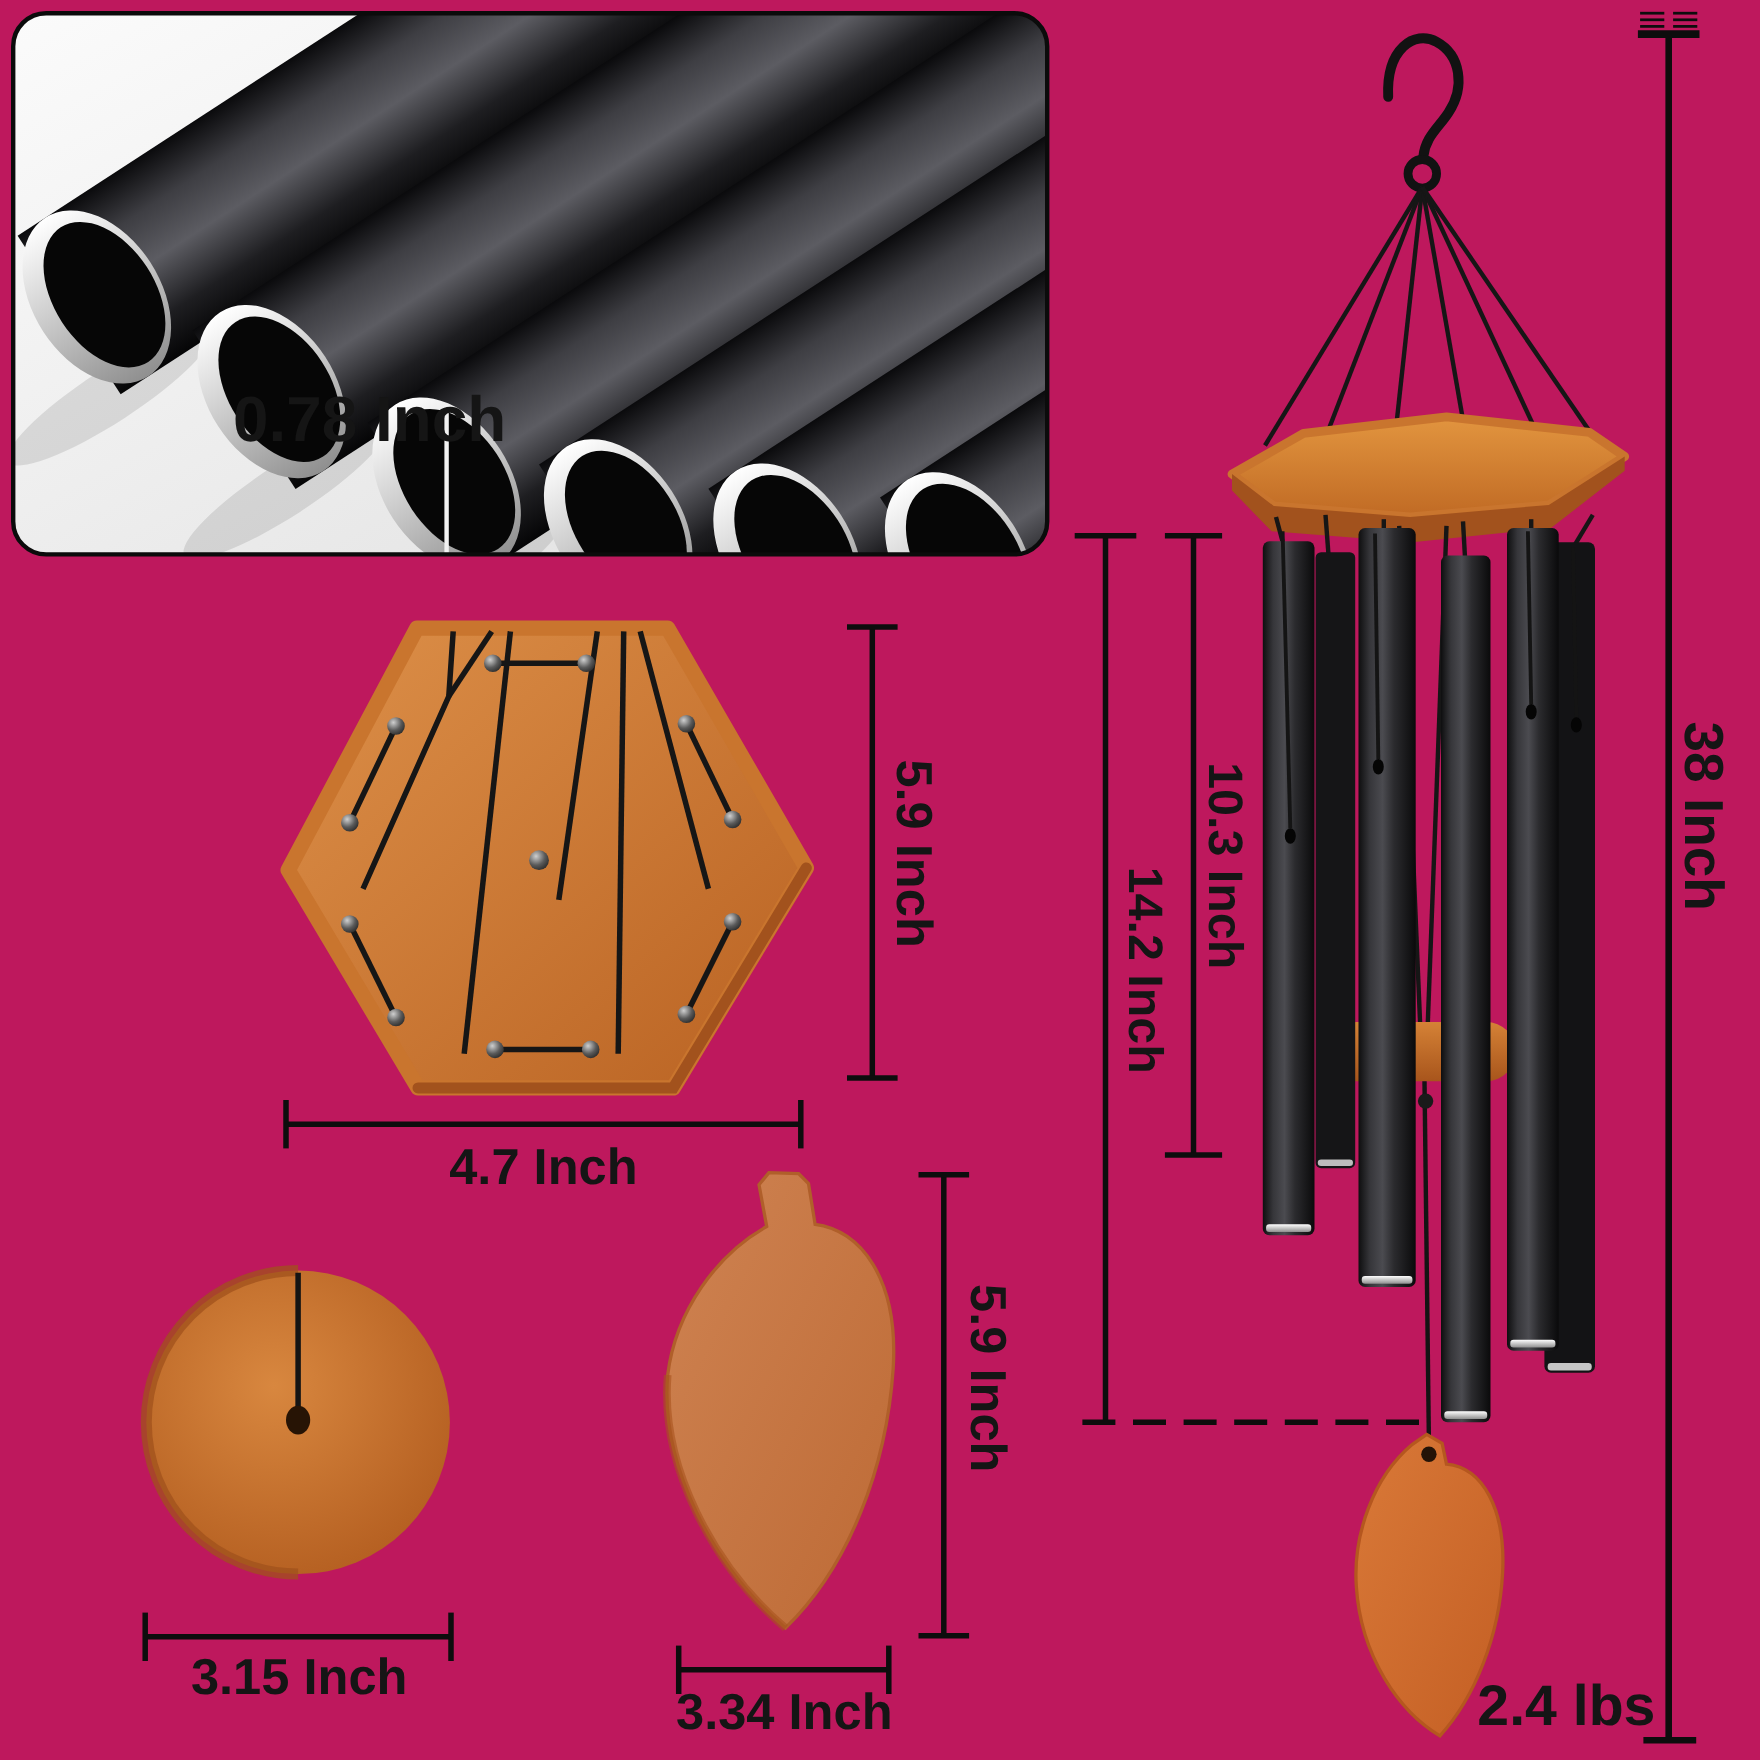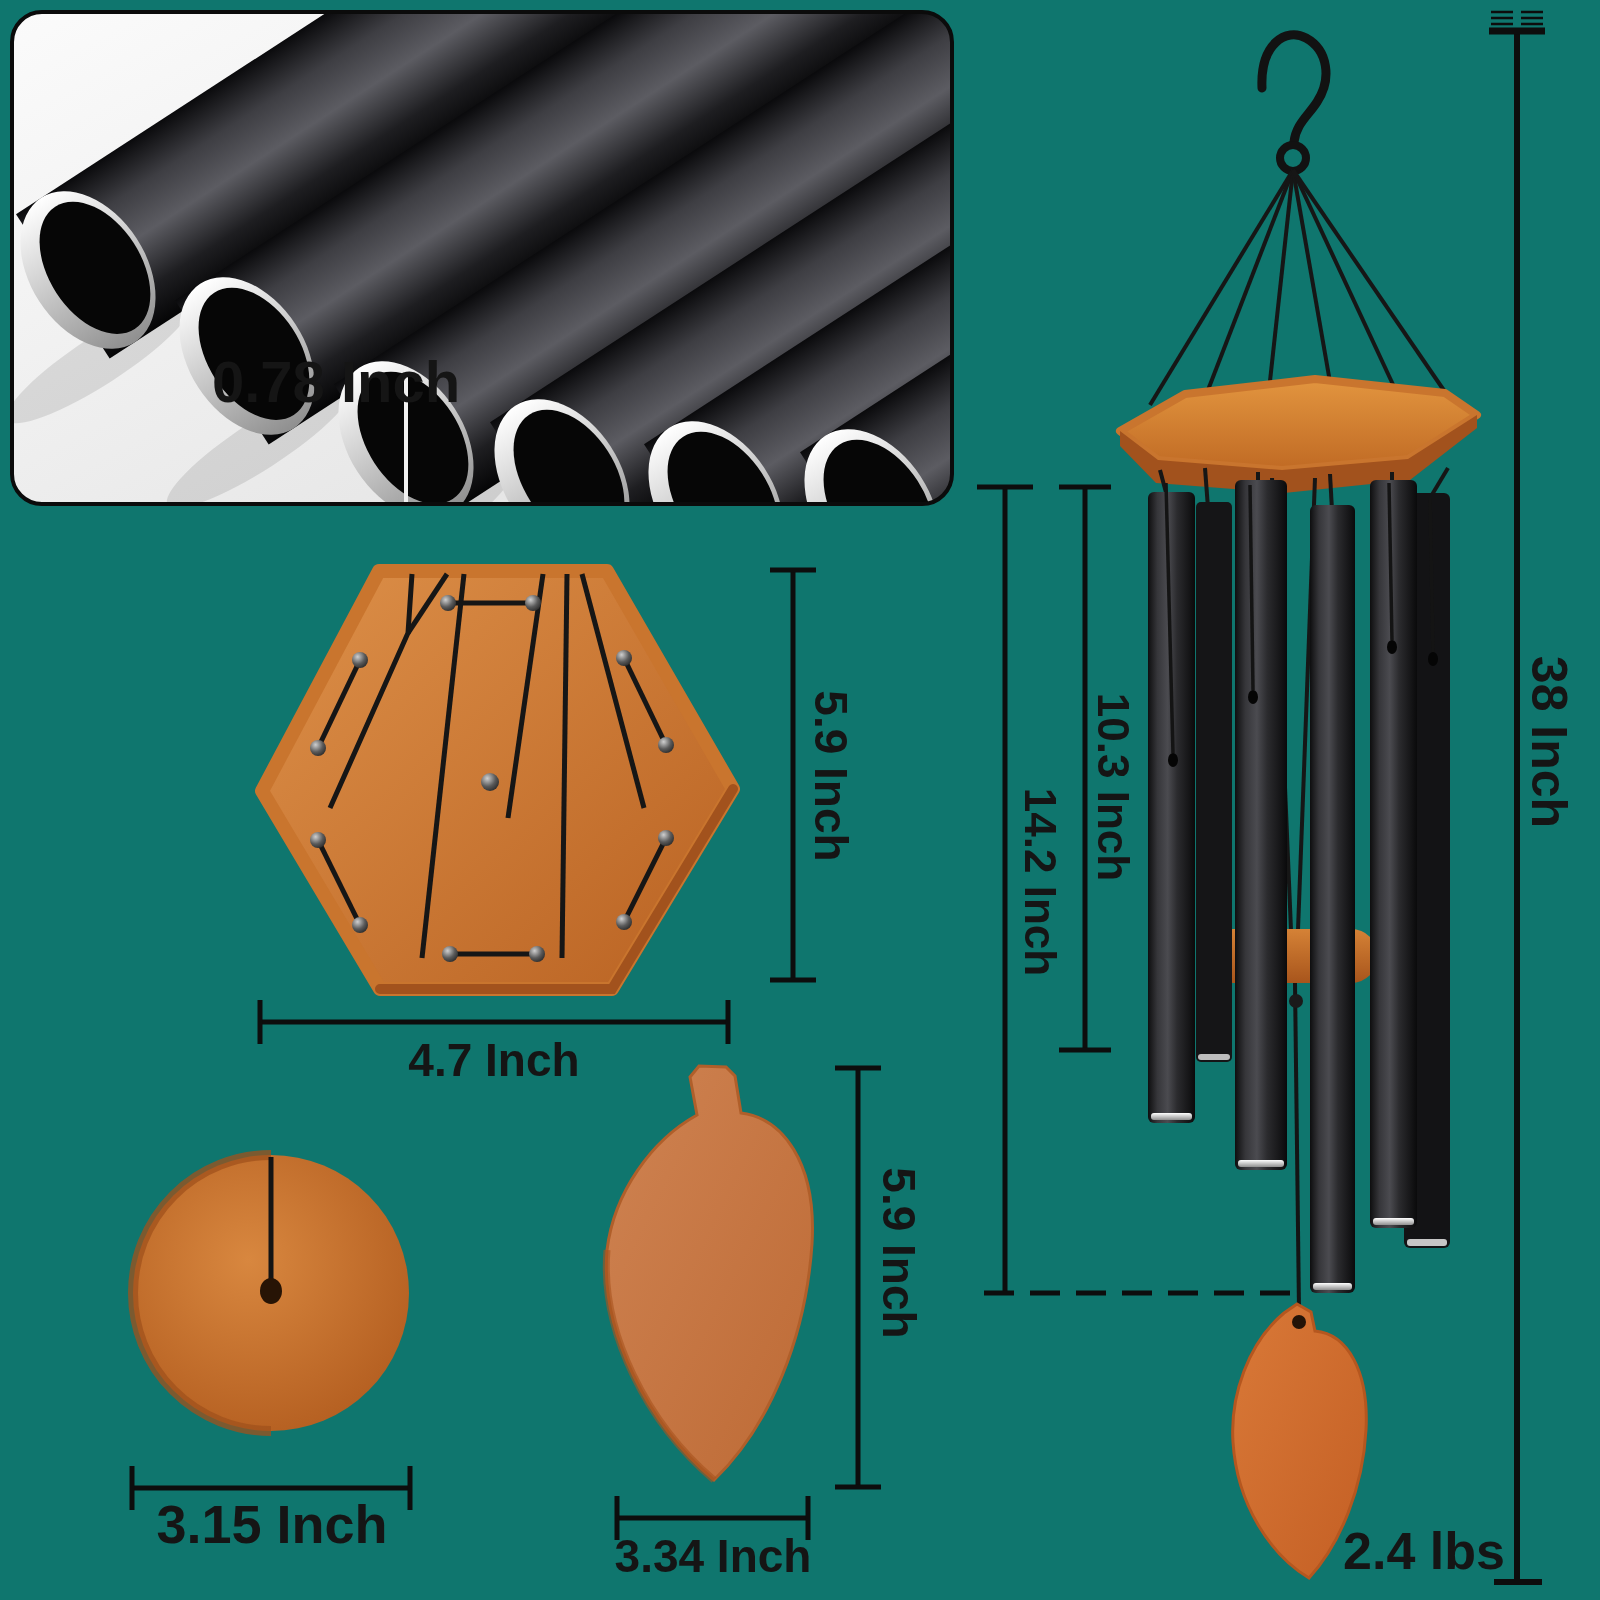--- a/index.html
+++ b/index.html
@@ -1,17 +1,17 @@
 <!DOCTYPE html>
 <html><head>
 <meta charset="utf-8">
 <style>
   html,body{margin:0;padding:0;background:#ffffff;}
   #stage{
-    position:relative;width:1600px;height:1600px;overflow:hidden;background:#0f766e;
+    position:relative;width:1600px;height:1600px;overflow:hidden;background:#be185d;
     font-family:"Liberation Sans","DejaVu Sans",sans-serif;
   }
   #stage svg{position:absolute;left:0;top:0;}
   .label{
     position:absolute;transform:translate(-50%,-50%);
     font-weight:bold;color:#151515;white-space:nowrap;line-height:1;
   }
   .label.v{transform:translate(-50%,-50%) rotate(90deg);}
 </style>
 </head>
@@ -307,21 +307,21 @@
     <line x1="1494" y1="1582" x2="1542" y2="1582" stroke-width="6"></line>
   </g>
 </svg>
 
 <div class="label" style="left:336px;top:382px;font-size:58px;">0.78 Inch</div>
 
 <div class="label v" style="left:831px;top:776px;font-size:46px;">5.9 Inch</div>
 
 <div class="label" style="left:494px;top:1060px;font-size:46px;">4.7 Inch</div>
 
-<div class="label" style="left:272px;top:1524px;font-size:54px;">3.15 Inch</div>
+<div class="label" style="left:272px;top:1524px;font-size:46px;">3.15 Inch</div>
 
 <div class="label v" style="left:899px;top:1253px;font-size:46px;">5.9 Inch</div>
 
 <div class="label" style="left:713px;top:1556px;font-size:46px;">3.34 Inch</div>
 
 <div class="label v" style="left:1040px;top:882px;font-size:44px;">14.2 Inch</div>
 
 <div class="label v" style="left:1113px;top:787px;font-size:44px;">10.3 Inch</div>
 
 <div class="label v" style="left:1549px;top:742px;font-size:50px;">38 Inch</div>

